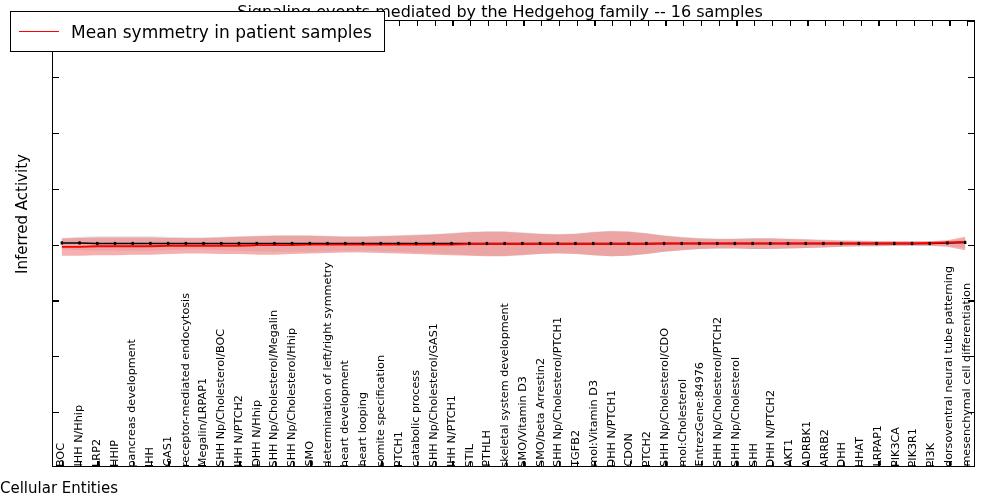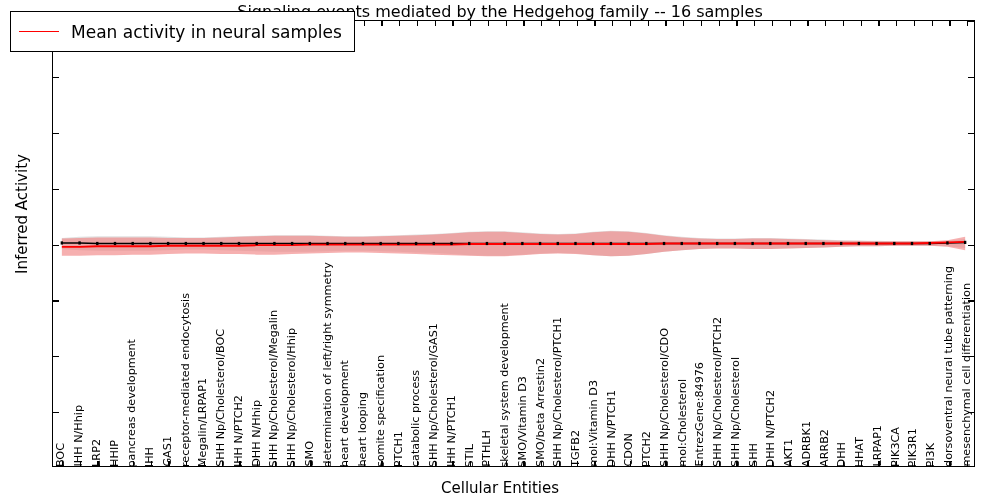--- a/index.html
+++ b/index.html
@@ -21,21 +21,21 @@
   
   #ylabel{
     position:absolute;left:-188px;top:205px;width:420px;text-align:center;
     font-size:15px;color:#000;transform:rotate(-90deg);transform-origin:center;
   }
   .ytickmark{position:absolute;left:0;width:6px;height:1.2px;background:#000;}
   .ytickmark.r{left:auto;right:0;}
 
   
   #xlabel{
-    position:absolute;left:0;top:479px;width:1000px;text-align:center;
+    position:absolute;left:0;top:479px;width:1000px;
     font-size:15px;color:#000;
   }
   .xtickmark{position:absolute;bottom:0;width:1.2px;height:5px;background:#000;}
   .xtickmark.t{bottom:auto;top:0;}
   .xcat{
     position:absolute;font-size:11.2px;color:#000;white-space:nowrap;
     writing-mode:vertical-rl;transform:rotate(180deg);
     transform-origin:center;line-height:1;
   }
 
@@ -297,17 +297,17 @@
       <div class="xcat" style="left: 907.275px; bottom: 33px;">PIK3R1</div>
       <div class="xcat" style="left: 925.025px; bottom: 33px;">PI3K</div>
       <div class="xcat" style="left: 942.775px; bottom: 33px;">dorsoventral neural tube patterning</div>
       <div class="xcat" style="left: 960.525px; bottom: 33px;">mesenchymal cell differentiation</div>
     </div>
   <div id="xlabel">Cellular Entities</div>
 
   <div id="legend">
     <div class="legrow">
       <span class="legline red"></span>
-      <span class="legtxt">Mean activity in neural samples</span>
+      <span class="legtxt">Mean symmetry in patient samples</span>
     </div>
   </div>
 
 </div>
 
 </body></html>

